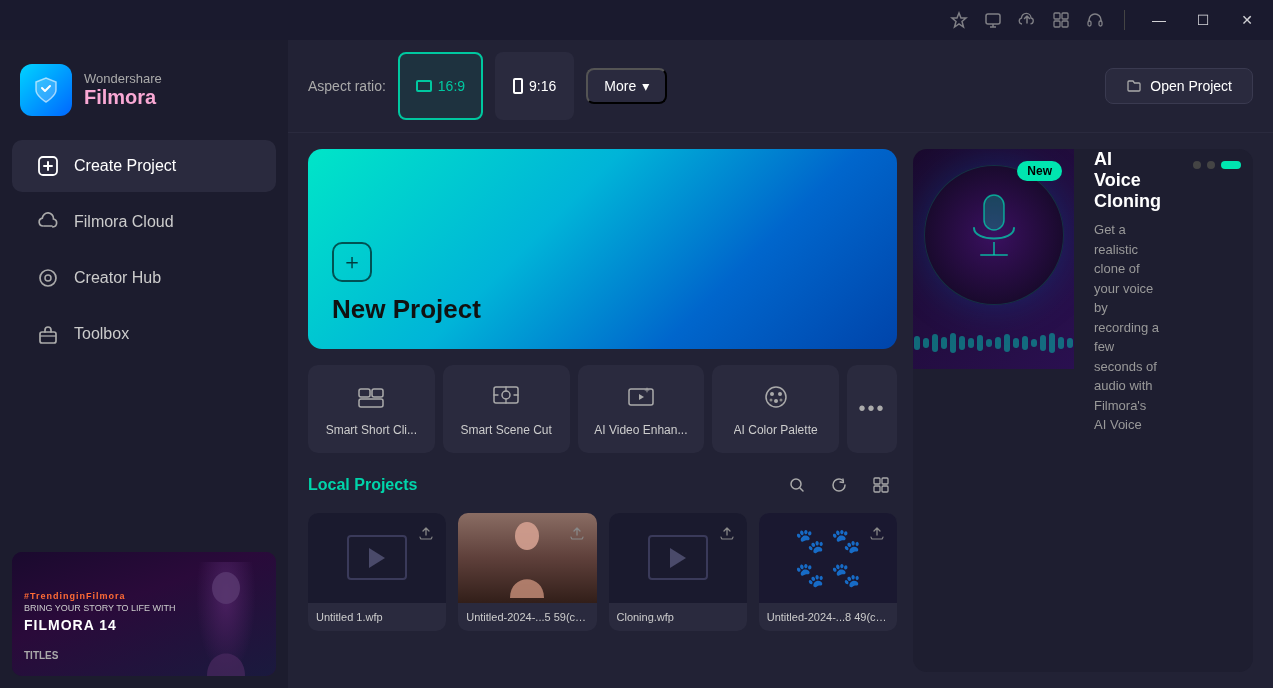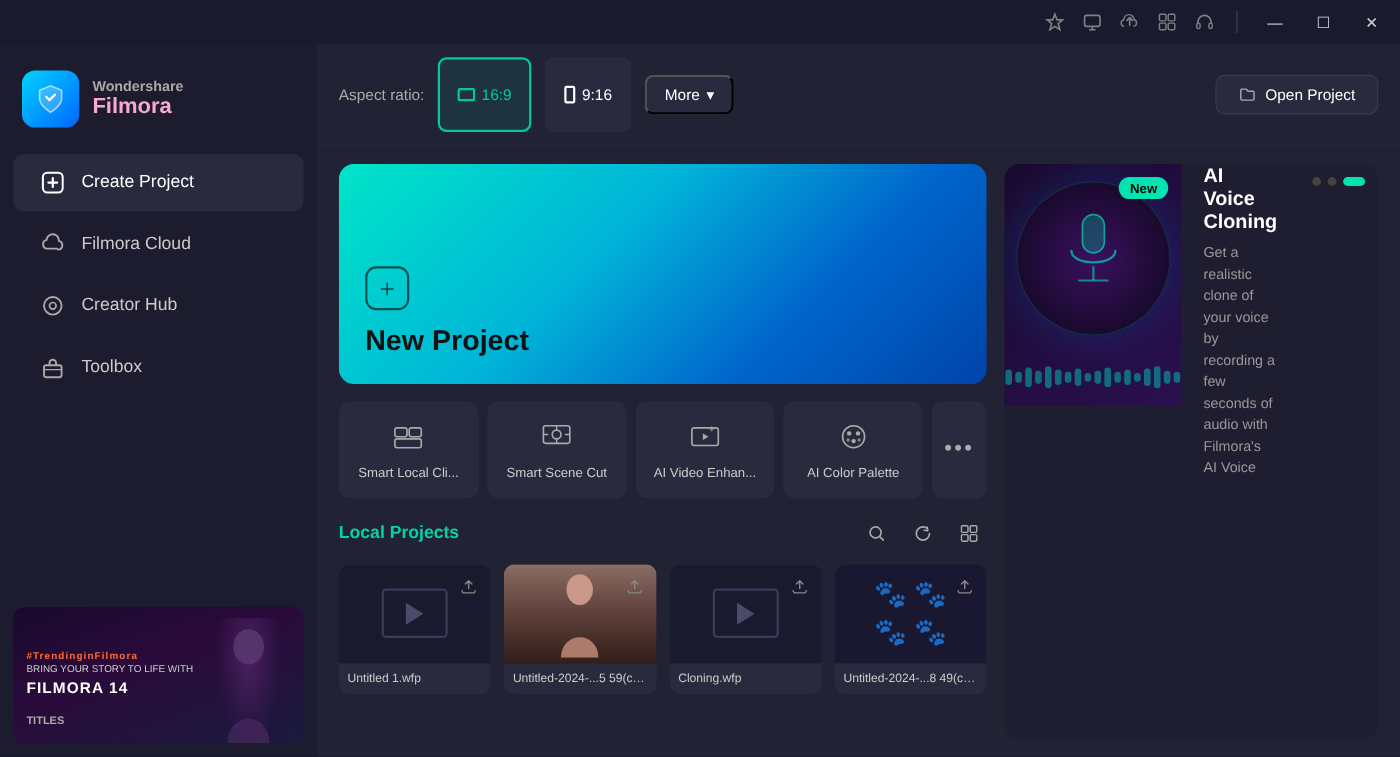--- a/index.html
+++ b/index.html
@@ -92,21 +92,21 @@
       width: 32px;
       height: 32px;
     }
     .logo-text {
       display: flex;
       flex-direction: column;
     }
     .logo-brand {
       font-size: 13px;
       color: #aaa;
-      font-weight: 700;
+      font-weight: 400;
     }
     .logo-product {
       font-size: 20px;
       font-weight: 700;
       color: #f9a8d4;
     }
 
     .sidebar-nav {
       display: flex;
       flex-direction: column;
@@ -720,21 +720,21 @@
 
         <div class="ai-tools-row">
           <div class="ai-tool-btn">
             <div class="ai-tool-icon">
               <svg width="32" height="32" viewBox="0 0 32 32" fill="none">
                 <rect x="4" y="8" width="11" height="8" rx="2" stroke="#aaa" stroke-width="1.5" fill="none"></rect>
                 <rect x="17" y="8" width="11" height="8" rx="2" stroke="#aaa" stroke-width="1.5" fill="none"></rect>
                 <rect x="4" y="18" width="24" height="8" rx="2" stroke="#aaa" stroke-width="1.5" fill="none"></rect>
               </svg>
             </div>
-            <span class="ai-tool-label">Smart Local Cli...</span>
+            <span class="ai-tool-label">Smart Short Cli...</span>
           </div>
           <div class="ai-tool-btn">
             <div class="ai-tool-icon">
               <svg width="32" height="32" viewBox="0 0 32 32" fill="none">
                 <rect x="4" y="6" width="24" height="16" rx="2" stroke="#aaa" stroke-width="1.5" fill="none"></rect>
                 <circle cx="16" cy="14" r="4" stroke="#aaa" stroke-width="1.5" fill="none"></circle>
                 <path d="M16 6v4M16 18v4M4 14h4M24 14h4" stroke="#aaa" stroke-width="1.3" stroke-linecap="round"></path>
               </svg>
             </div>
             <span class="ai-tool-label">Smart Scene Cut</span>

